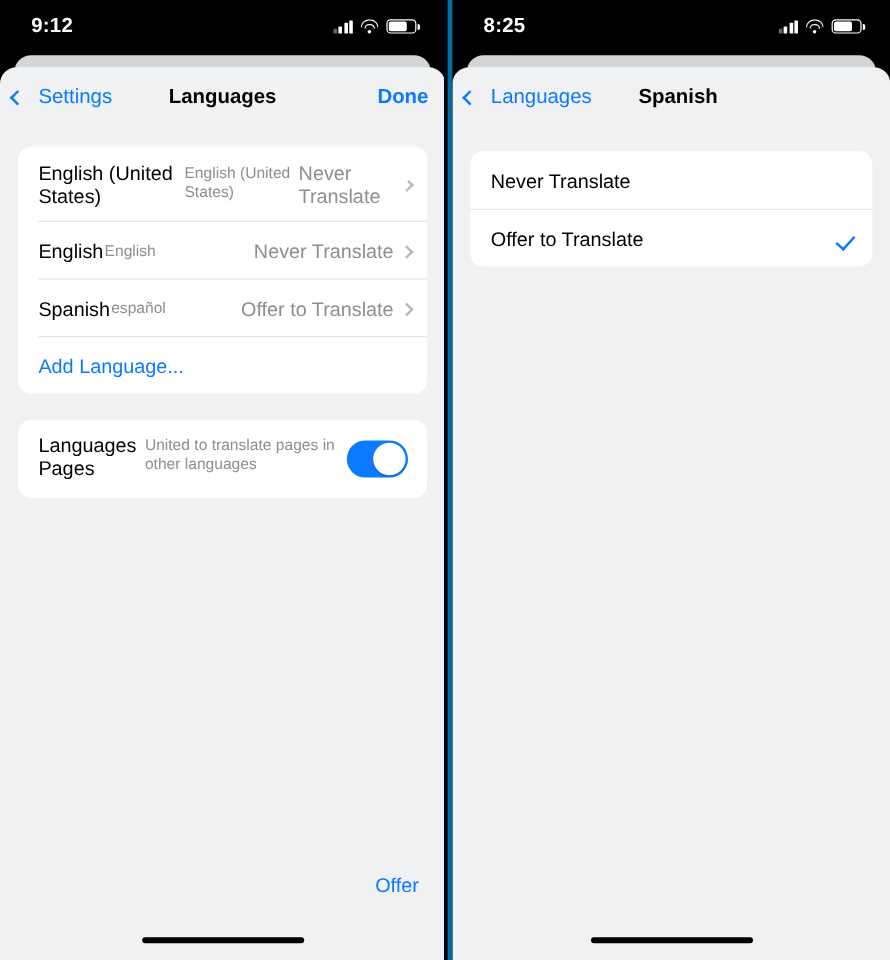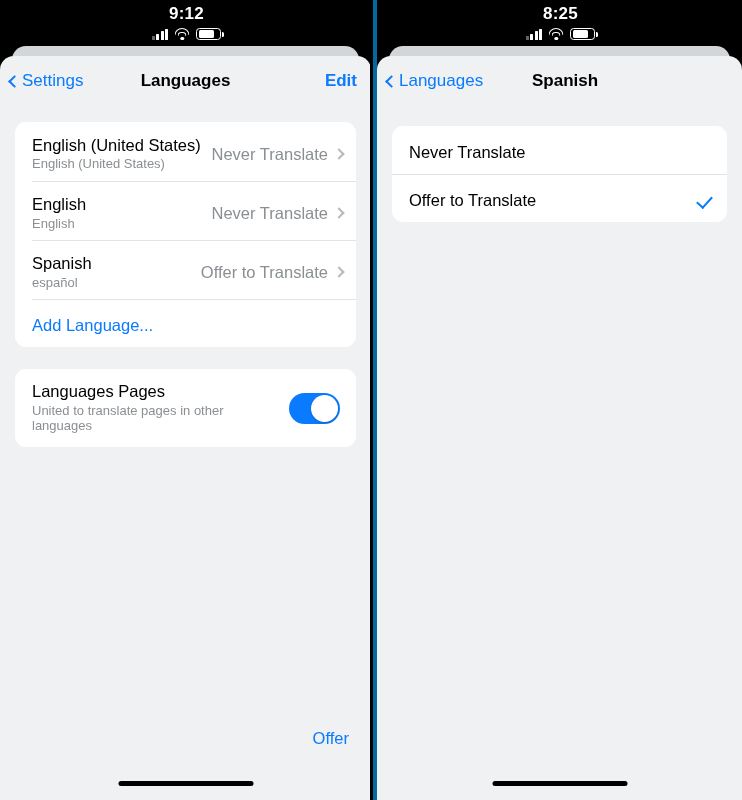--- a/index.html
+++ b/index.html
@@ -25,21 +25,21 @@
   .divider {
     position:absolute; left:370px; top:0;
     width:3px; height:800px; background:#000; z-index:60;
   }
 
   
   .statusbar {
     position:absolute; top:0; left:0; right:0; height:40px;
     display:flex; align-items:center; justify-content:space-between;
     padding:4px 24px 0 26px;
-    color:#fff; z-index:40;flex-direction:column;
+    color:#fff; z-index:40;
   }
   .sb-time { font-size:17px; font-weight:bold; letter-spacing:.2px; }
   .sb-right { display:flex; align-items:center; gap:6px; }
 
   .ic-signal { display:flex; align-items:flex-end; gap:1.5px; height:11px; }
   .ic-signal i { display:block; width:3px; background:#fff; border-radius:.5px; }
   .ic-signal i:nth-child(1){ height:4px; opacity:.4; }
   .ic-signal i:nth-child(2){ height:6px; }
   .ic-signal i:nth-child(3){ height:8.5px; }
   .ic-signal i:nth-child(4){ height:11px; }
@@ -81,21 +81,21 @@
     background:#EFF1F2; border-radius:14px 14px 0 0; z-index:10;
     overflow:hidden;
   }
 
   
   .navbar {
     position:relative; height:50px;
     display:flex; align-items:center;
   }
   .nav-back {
-    display:flex; align-items:center; gap:0;
+    display:flex; align-items:center; gap:10px;
     padding-left:10px; color:#0A7AFF; font-size:17px; cursor:pointer;
   }
   .chev-left {
     display:inline-block; width:9px; height:9px;
     border-left:2.6px solid #0A7AFF; border-bottom:2.6px solid #0A7AFF;
     transform:rotate(45deg); margin-right:3px;
   }
   .nav-title {
     position:absolute; left:0; right:0;
     text-align:center; font-size:17px; font-weight:bold; color:#000;
@@ -123,21 +123,21 @@
     display:flex; align-items:center;
     padding:14px 13px 9px 17px;
     min-height:48px; cursor:pointer;
   }
   .row + .row::before {
     content:""; position:absolute; top:0; left:17px; right:0;
     height:1px; background:#E2E3E5;
   }
   .row.full-sep + .row.full-sep::before { left:0; }
 
-  .row-main { display:flex; flex-direction:column; gap:1px; }
+  .row-main { display:flex; gap:1px; }
   .row-title { font-size:16.5px; color:#000; line-height:1.18; }
   .row-sub { font-size:13px; color:#8A8F93; line-height:1.2; }
 
   .row-right {
     margin-left:auto; display:flex; align-items:center; gap:7px;
     font-size:16.5px; color:#8A8F93;
   }
   .chev-right {
     display:inline-block; width:8px; height:8px;
     border-top:2px solid #B6BABD; border-right:2px solid #B6BABD;
@@ -213,21 +213,21 @@
     <div class="sheet-back"></div>
 
     <div class="sheet">
 
       <div class="navbar">
         <div class="nav-back">
           <span class="chev-left"></span>
           <span>Settings</span>
         </div>
         <div class="nav-title">Languages</div>
-        <div class="nav-action">Edit</div>
+        <div class="nav-action">Done</div>
       </div>
 
 
       <div class="card">
 
         <div class="row">
           <div class="row-main">
             <div class="row-title">English (United States)</div>
             <div class="row-sub">English (United States)</div>
           </div>

